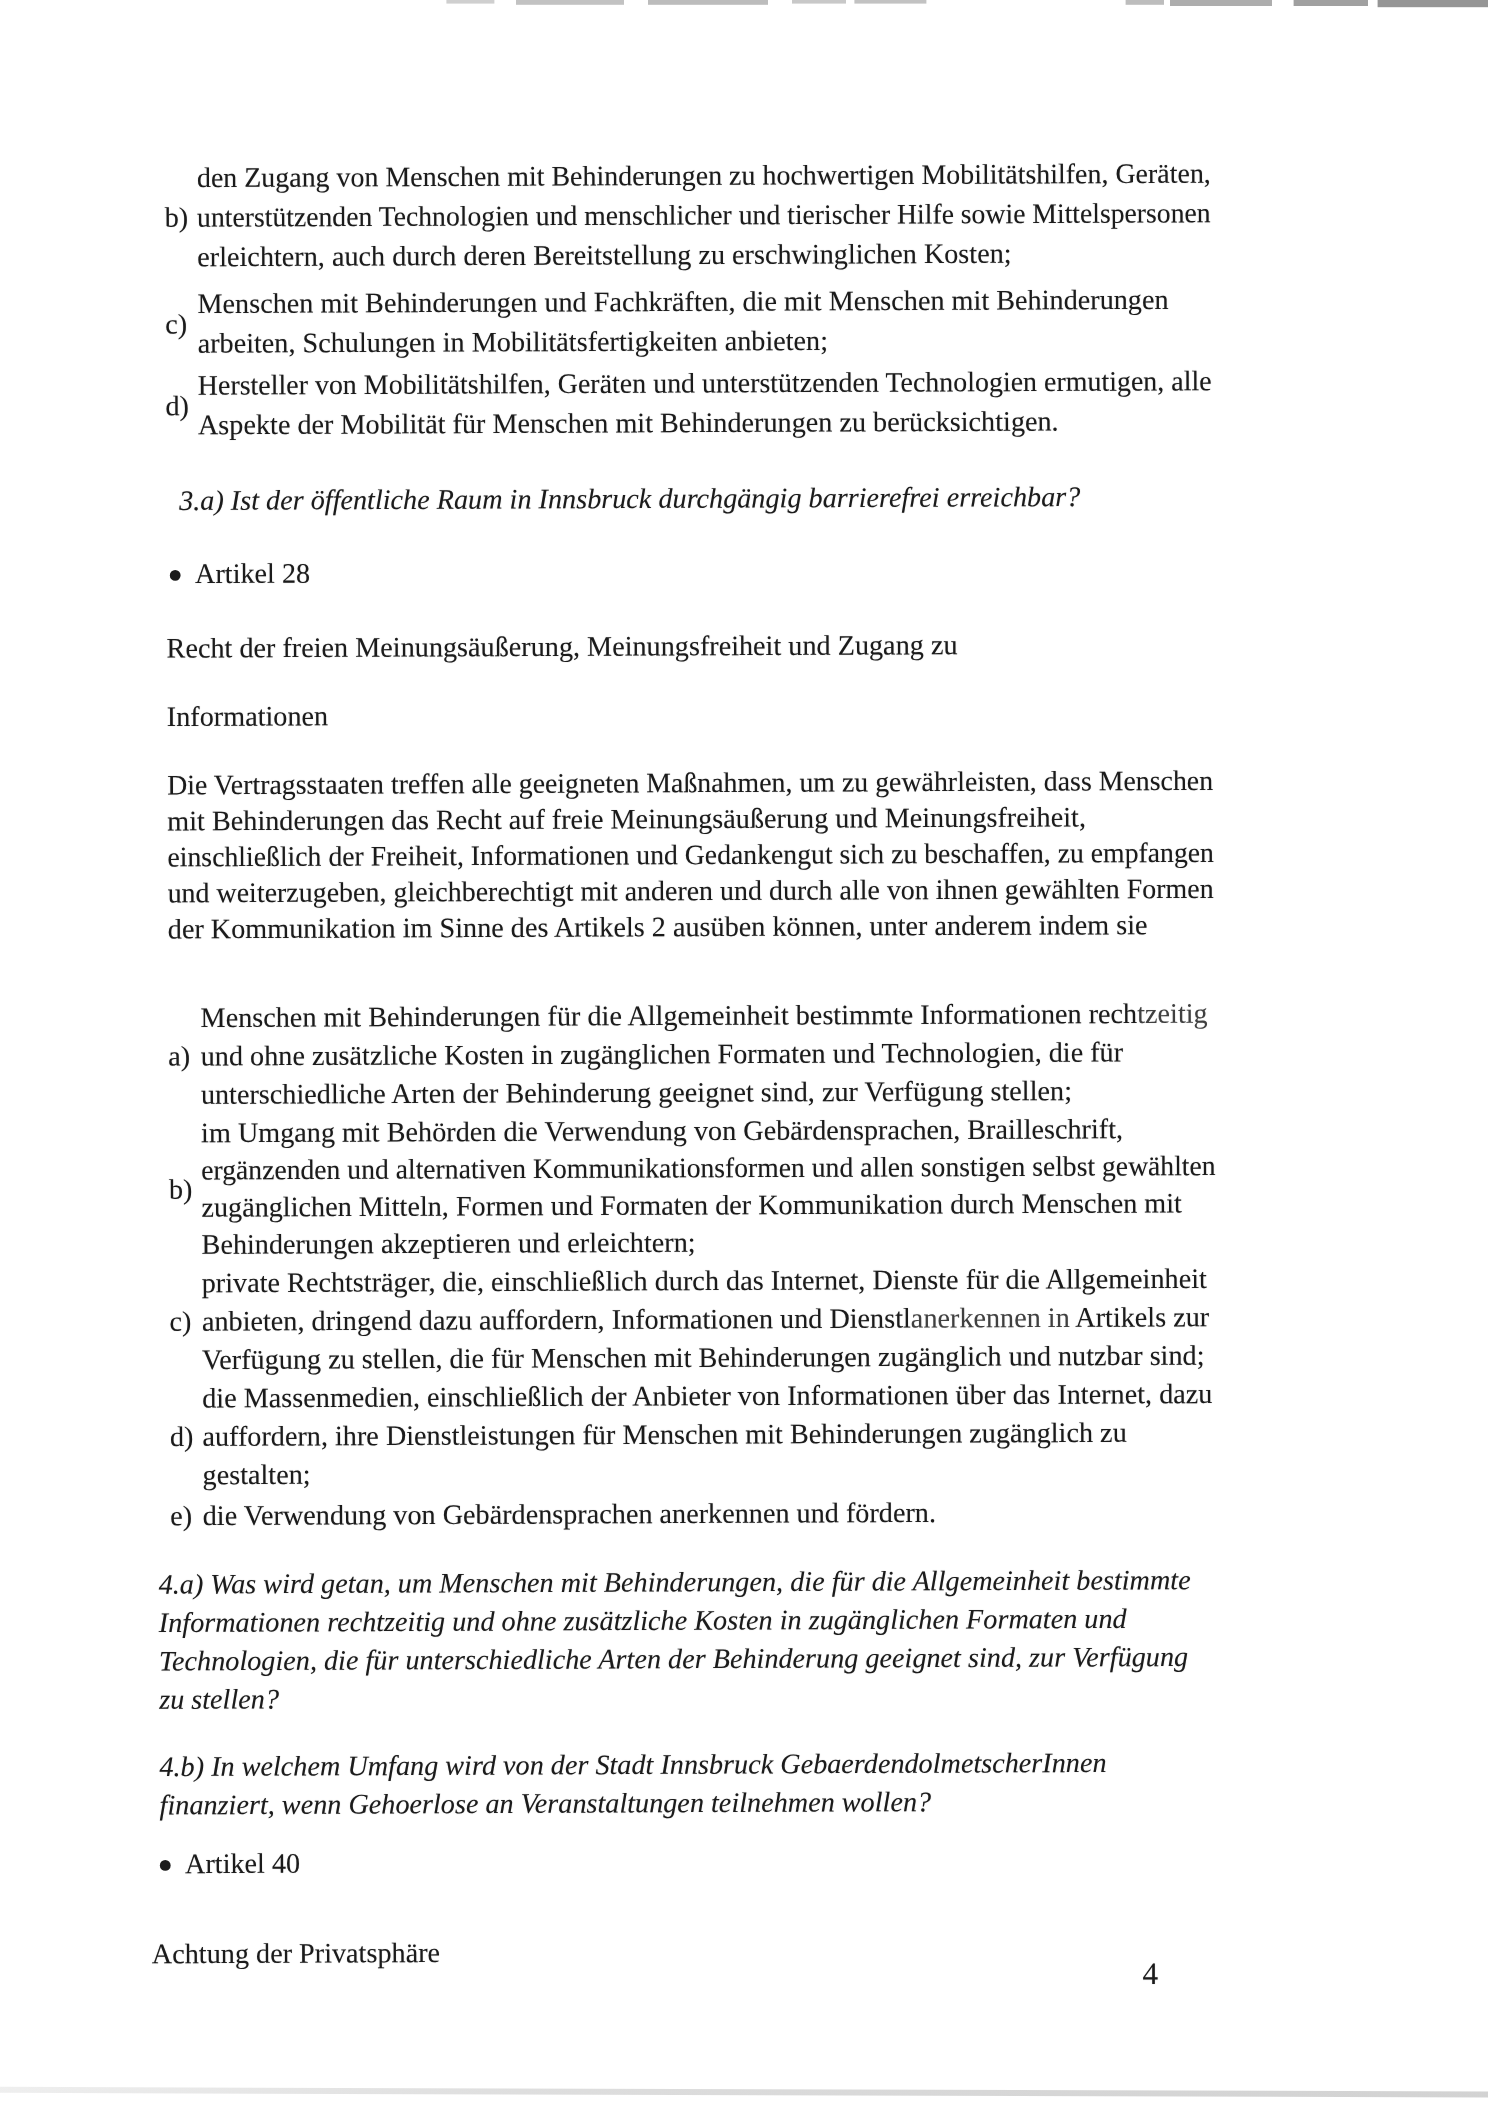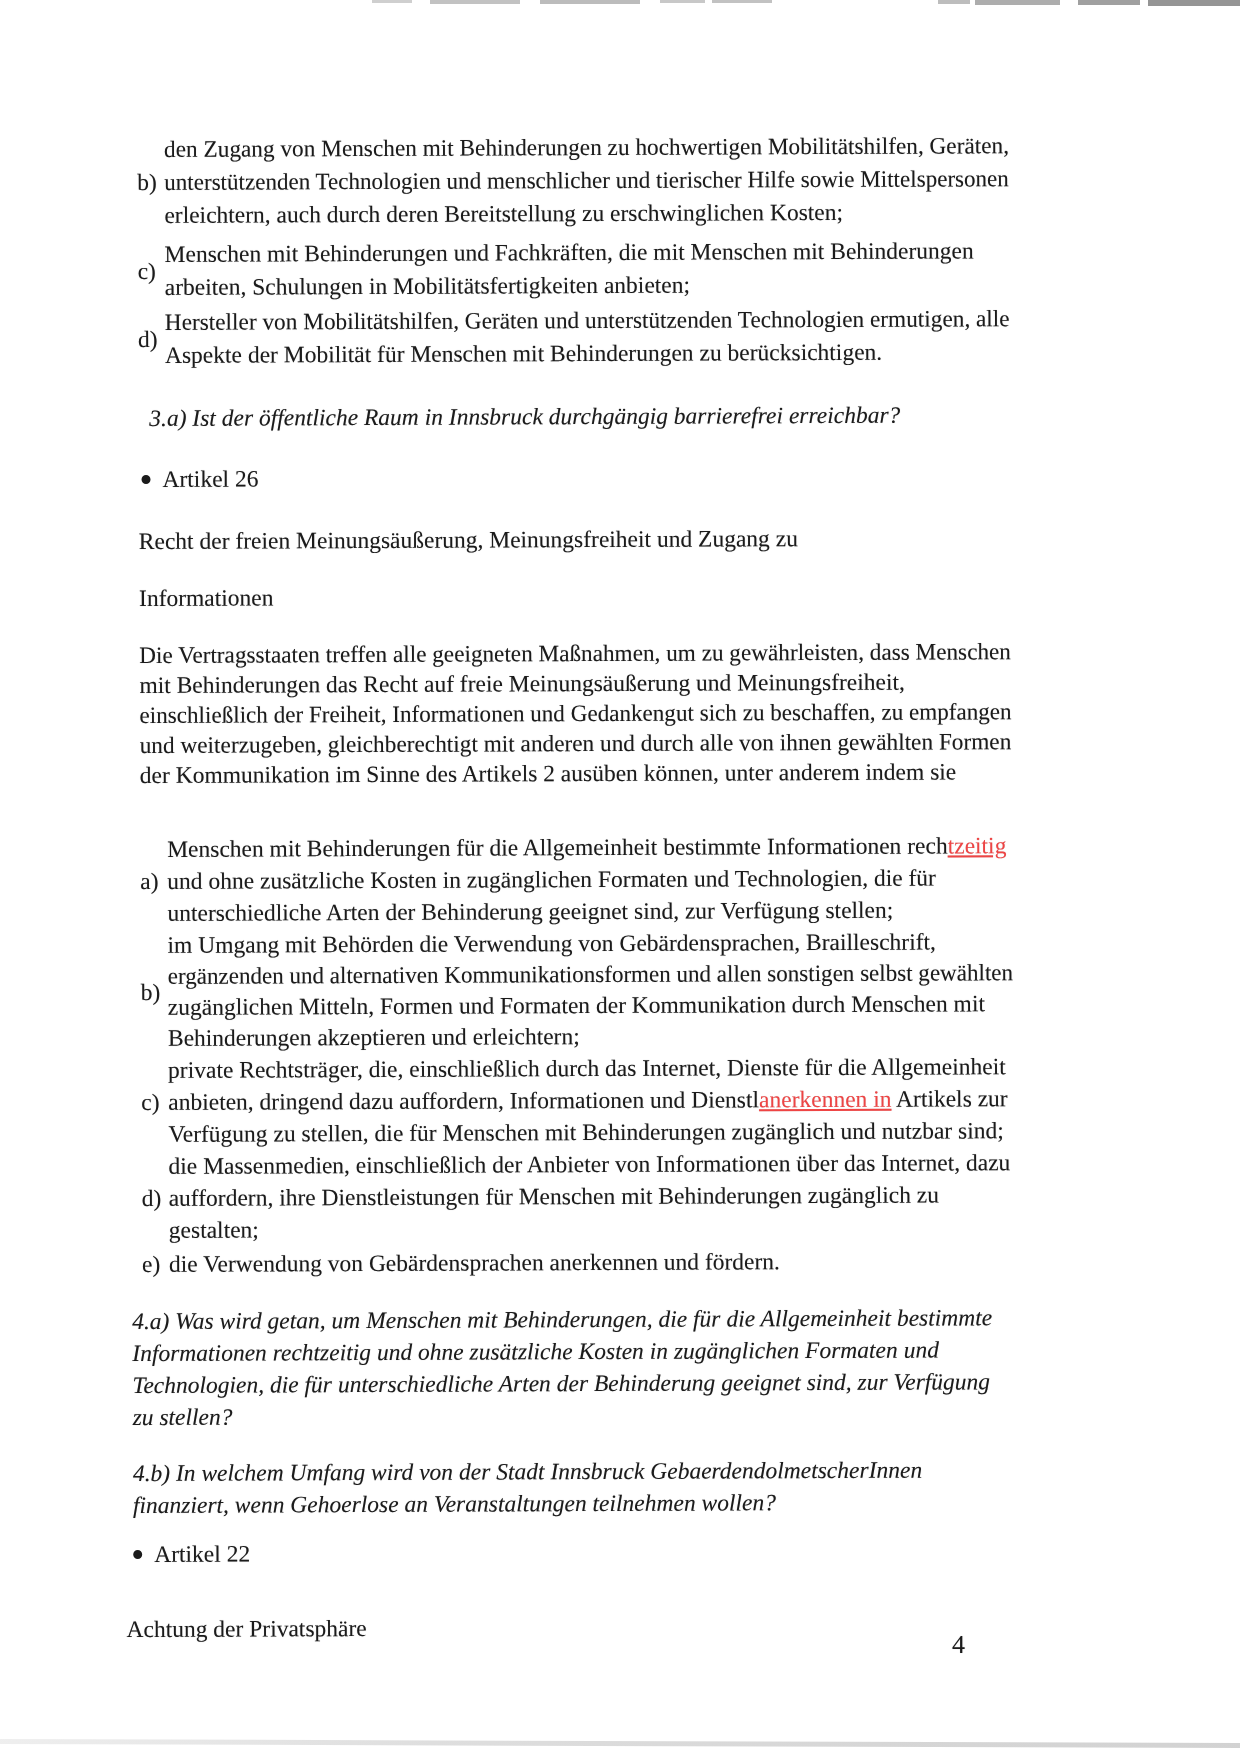--- a/index.html
+++ b/index.html
@@ -16,21 +16,21 @@
   .line { white-space:nowrap; }
   .lines { flex:1 1 auto; min-width:0; }
   .list-item { display:flex; align-items:center; }
   .list-label { flex:0 0 27px; width:27px; }
   .question { font-style:italic; }
   .bullet { display:flex; align-items:center; }
   .bullet-dot {
     width:9px; height:9px; border-radius:50%; background:#1b1b1b;
     margin-right:12px; flex:0 0 9px;
   }
-  .faded { color:#ef4444; text-shadow:0 0 0.8px rgba(120,120,120,0.3);text-decoration:underline; }
+  .faded { color:#404040; text-shadow:0 0 0.8px rgba(120,120,120,0.3); }
 
   
   .blk-0  { margin-top:0;    line-height:33px; }
   .blk-1  { margin-top:6px;  line-height:33px; }
   .blk-2  { margin-top:2px;  line-height:33px; }
   .blk-3  { margin-top:30px; line-height:32px; margin-left:11px; }
   .blk-4  { margin-top:29px; line-height:33px; margin-left:3px; }
   .blk-5  { margin-top:30px; line-height:30px; }
   .blk-6  { margin-top:27px; line-height:30px; }
   .blk-7  { margin-top:27px; line-height:30px; }
@@ -105,21 +105,21 @@
           <div class="line">Aspekte der Mobilität für Menschen mit Behinderungen zu berücksichtigen.</div>
         </div>
       </div>
       <div class="block question blk-3">
         <div class="lines">
           <div class="line">3.a) Ist der öffentliche Raum in Innsbruck durchgängig barrierefrei erreichbar?</div>
         </div>
       </div>
       <div class="block bullet blk-4">
         <span class="bullet-dot"></span>
-        <span>Artikel 26</span>
+        <span>Artikel 28</span>
       </div>
       <div class="block paragraph blk-5">
         <div class="lines">
           <div class="line">Recht der freien Meinungsäußerung, Meinungsfreiheit und Zugang zu</div>
         </div>
       </div>
       <div class="block paragraph blk-6">
         <div class="lines">
           <div class="line">Informationen</div>
         </div>
@@ -181,21 +181,21 @@
         </div>
       </div>
       <div class="block question blk-14">
         <div class="lines">
           <div class="line">4.b) In welchem Umfang wird von der Stadt Innsbruck GebaerdendolmetscherInnen</div>
           <div class="line">finanziert, wenn Gehoerlose an Veranstaltungen teilnehmen wollen?</div>
         </div>
       </div>
       <div class="block bullet blk-15">
         <span class="bullet-dot"></span>
-        <span>Artikel 22</span>
+        <span>Artikel 40</span>
       </div>
       <div class="block paragraph blk-16">
         <div class="lines">
           <div class="line">Achtung der Privatsphäre</div>
         </div>
       </div>
     </div>
 
   <div class="page-number">4</div>
 

